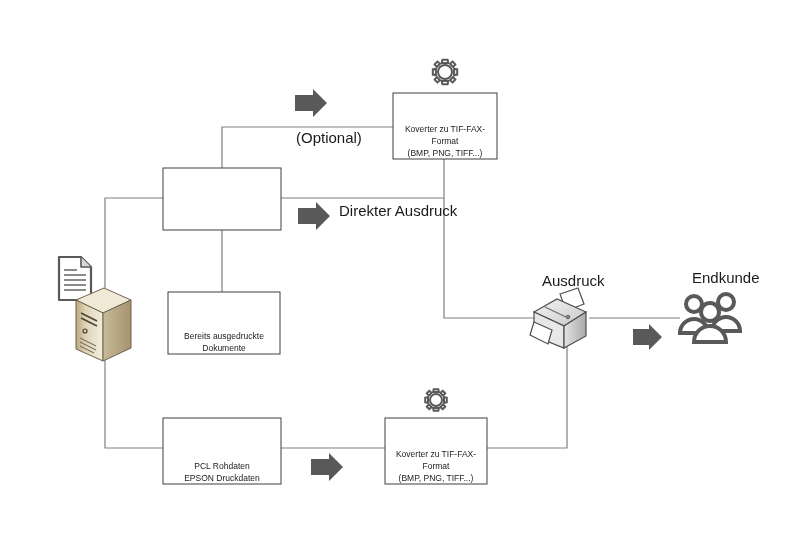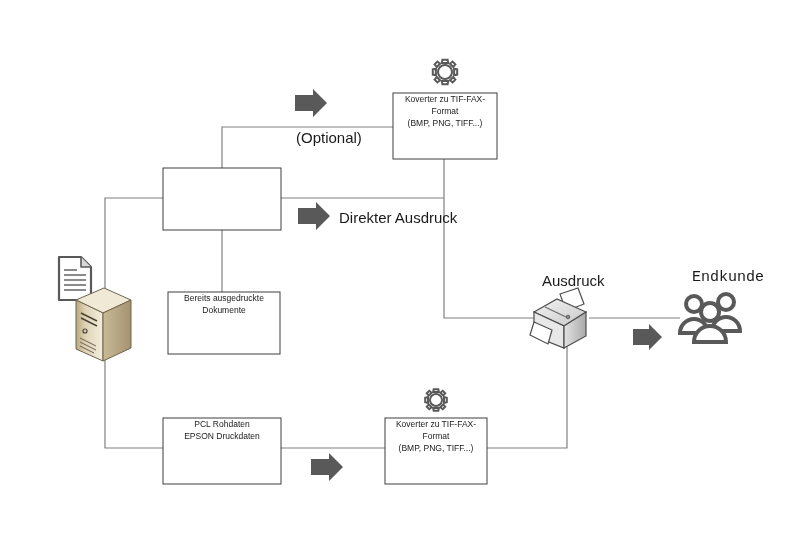--- a/index.html
+++ b/index.html
@@ -32,21 +32,21 @@
     stroke-width: 1;
   }
   .conn {
     stroke: #808080;
     stroke-width: 1.2;
     fill: none;
   }
   .box-label {
     position: absolute;
     display: flex;
-    align-items: flex-start;
+    align-items: flex-end;
     justify-content: center;
     text-align: center;
     font-family: "Liberation Sans", sans-serif;
     font-size: 8.5px;
     line-height: 12px;
     color: #1a1a1a;
     pointer-events: none;
   }
   .box-label span { display: block; width: 100%; }
   .free-label {
@@ -242,19 +242,19 @@
   <div class="box-label" style="left:385px; top:418px; width:102px; height:66px;">
     <span>
       <span>Koverter zu TIF-FAX-</span>
       <span>Format</span>
       <span>(BMP, PNG, TIFF...)</span>
     </span>
   </div>
 
   <div class="free-label" style="left:296px; top:129px;">(Optional)</div>
 
-  <div class="free-label" style="left:339px; top:209px;">Direkter Ausdruck</div>
+  <div class="free-label" style="left:339px; top:202px;">Direkter Ausdruck</div>
 
   <div class="free-label" style="left:542px; top:272px;">Ausdruck</div>
 
-  <div class="free-label" style="left:692px; top:269px;font-family:Liberation Mono, monospace;">Endkunde</div>
+  <div class="free-label" style="left:692px; top:269px;">Endkunde</div>
 
 </div>
 
 </body></html>

